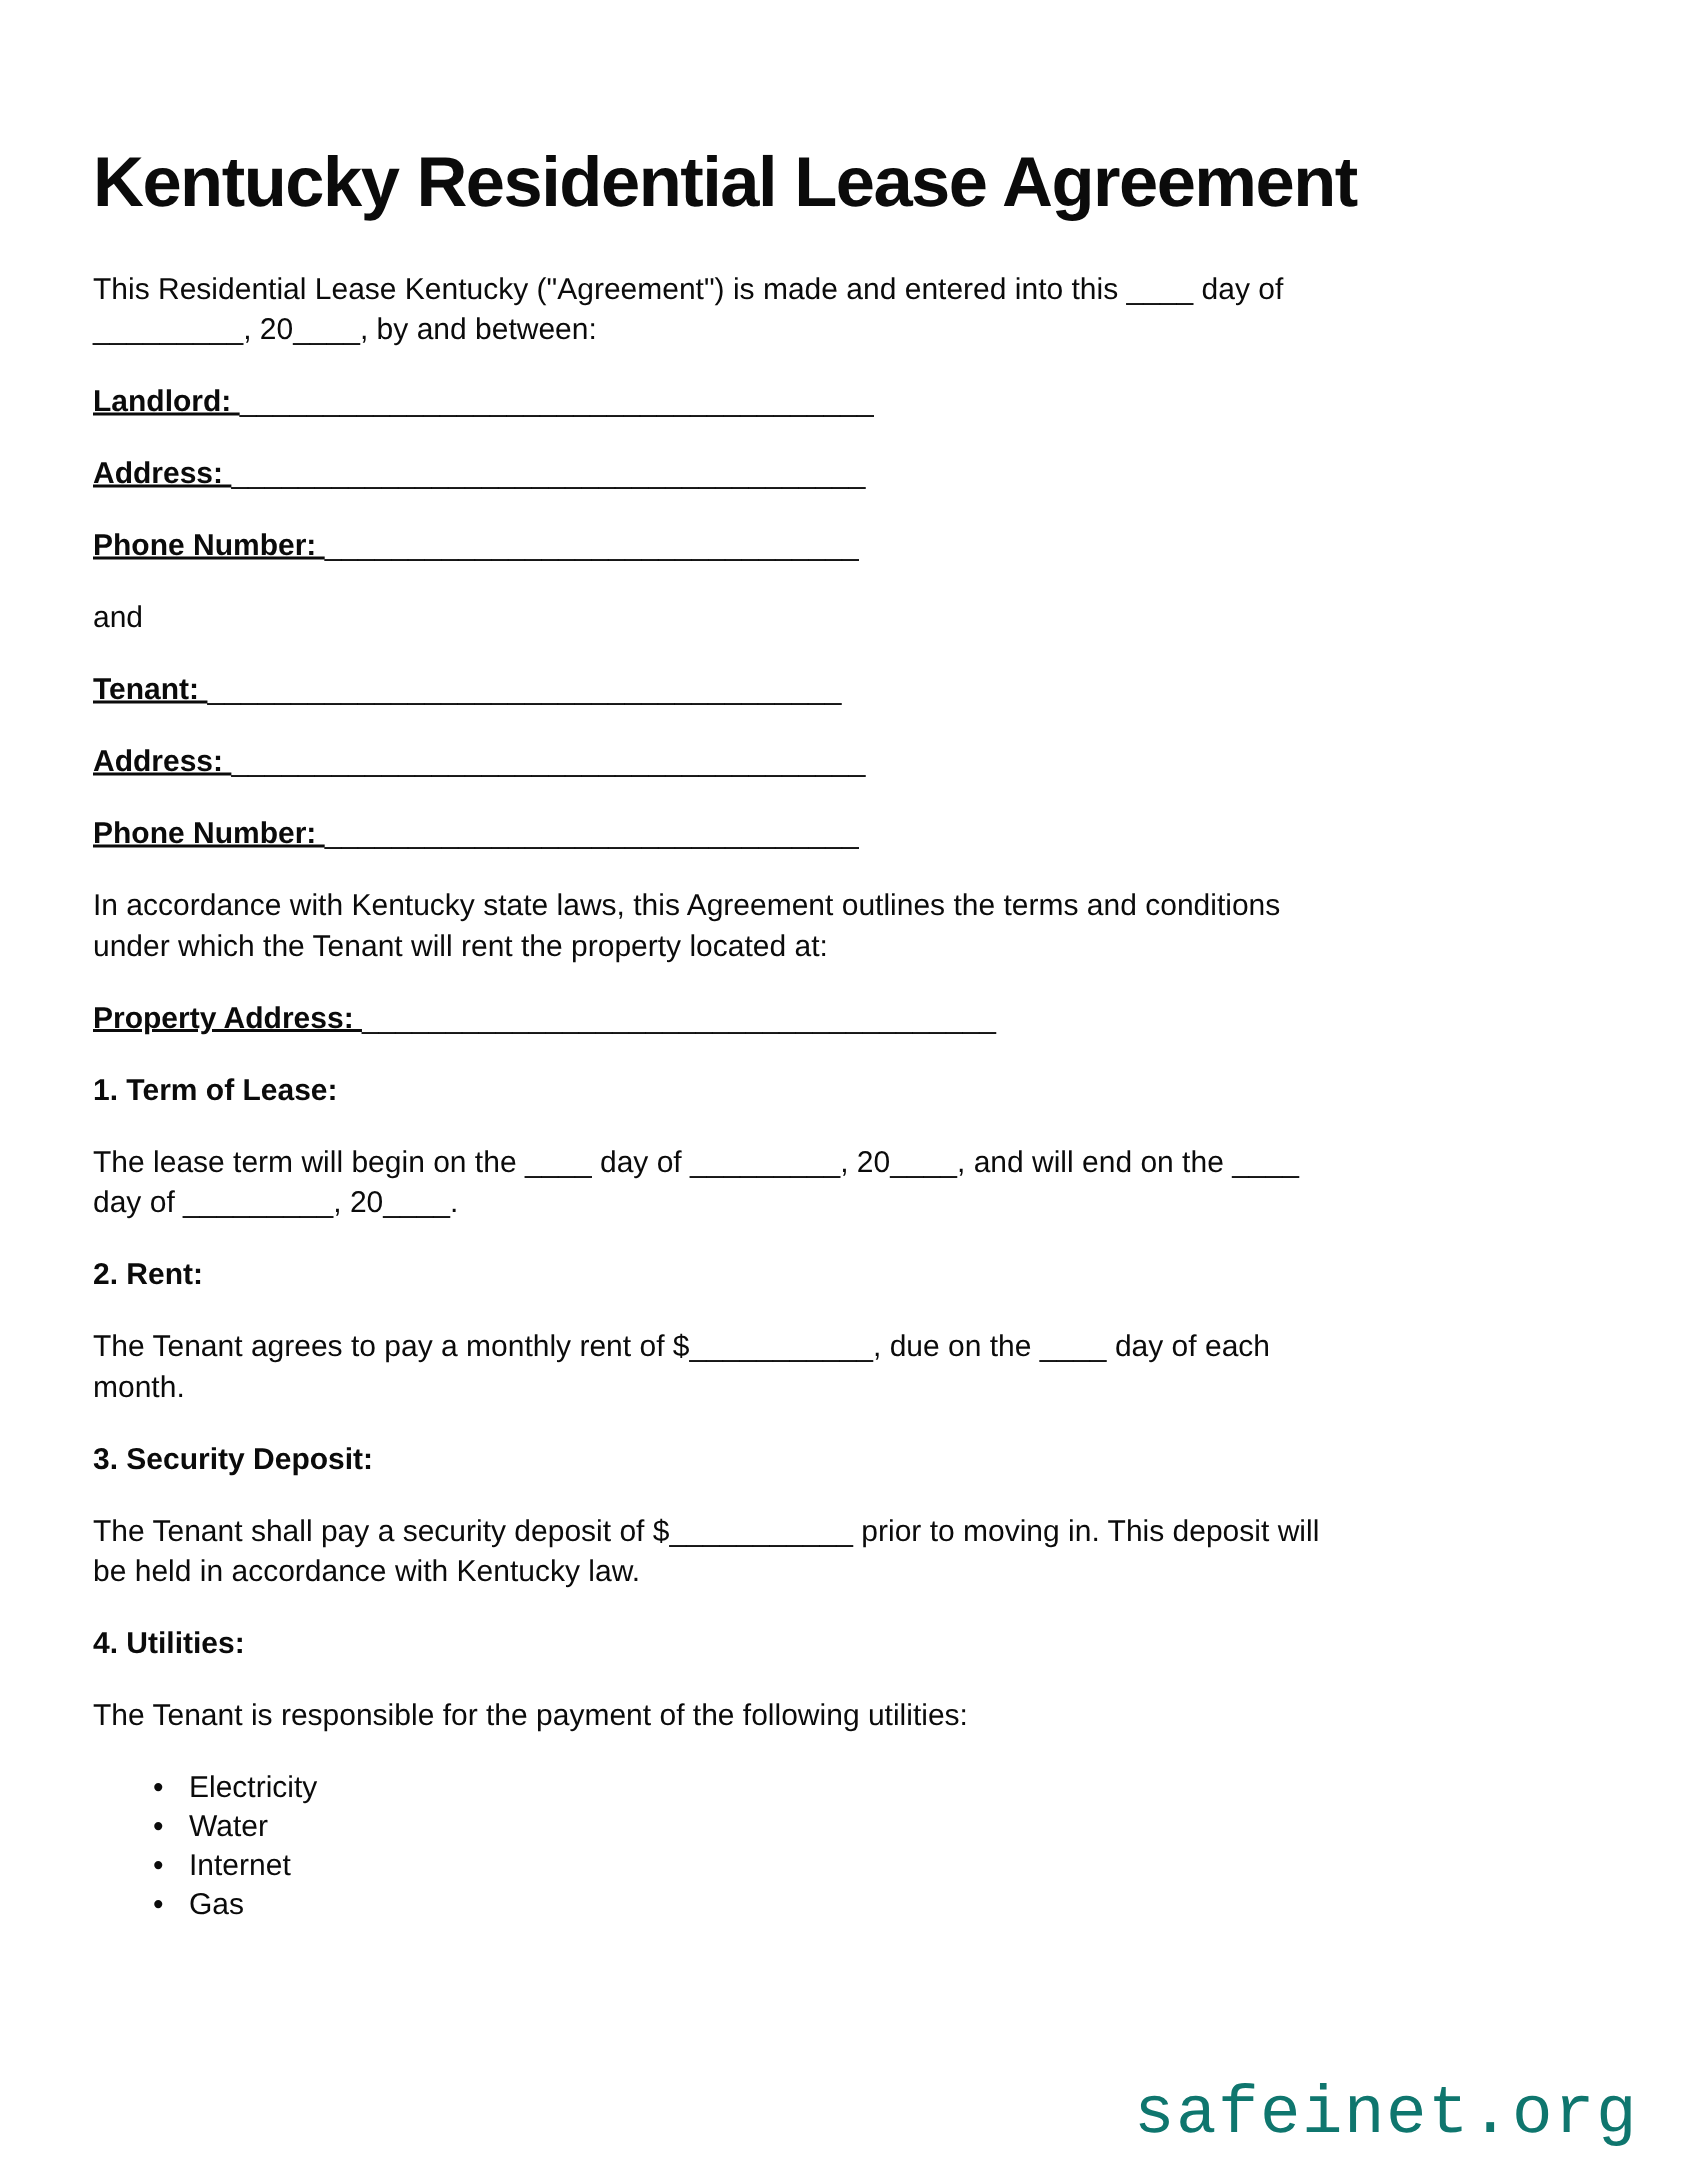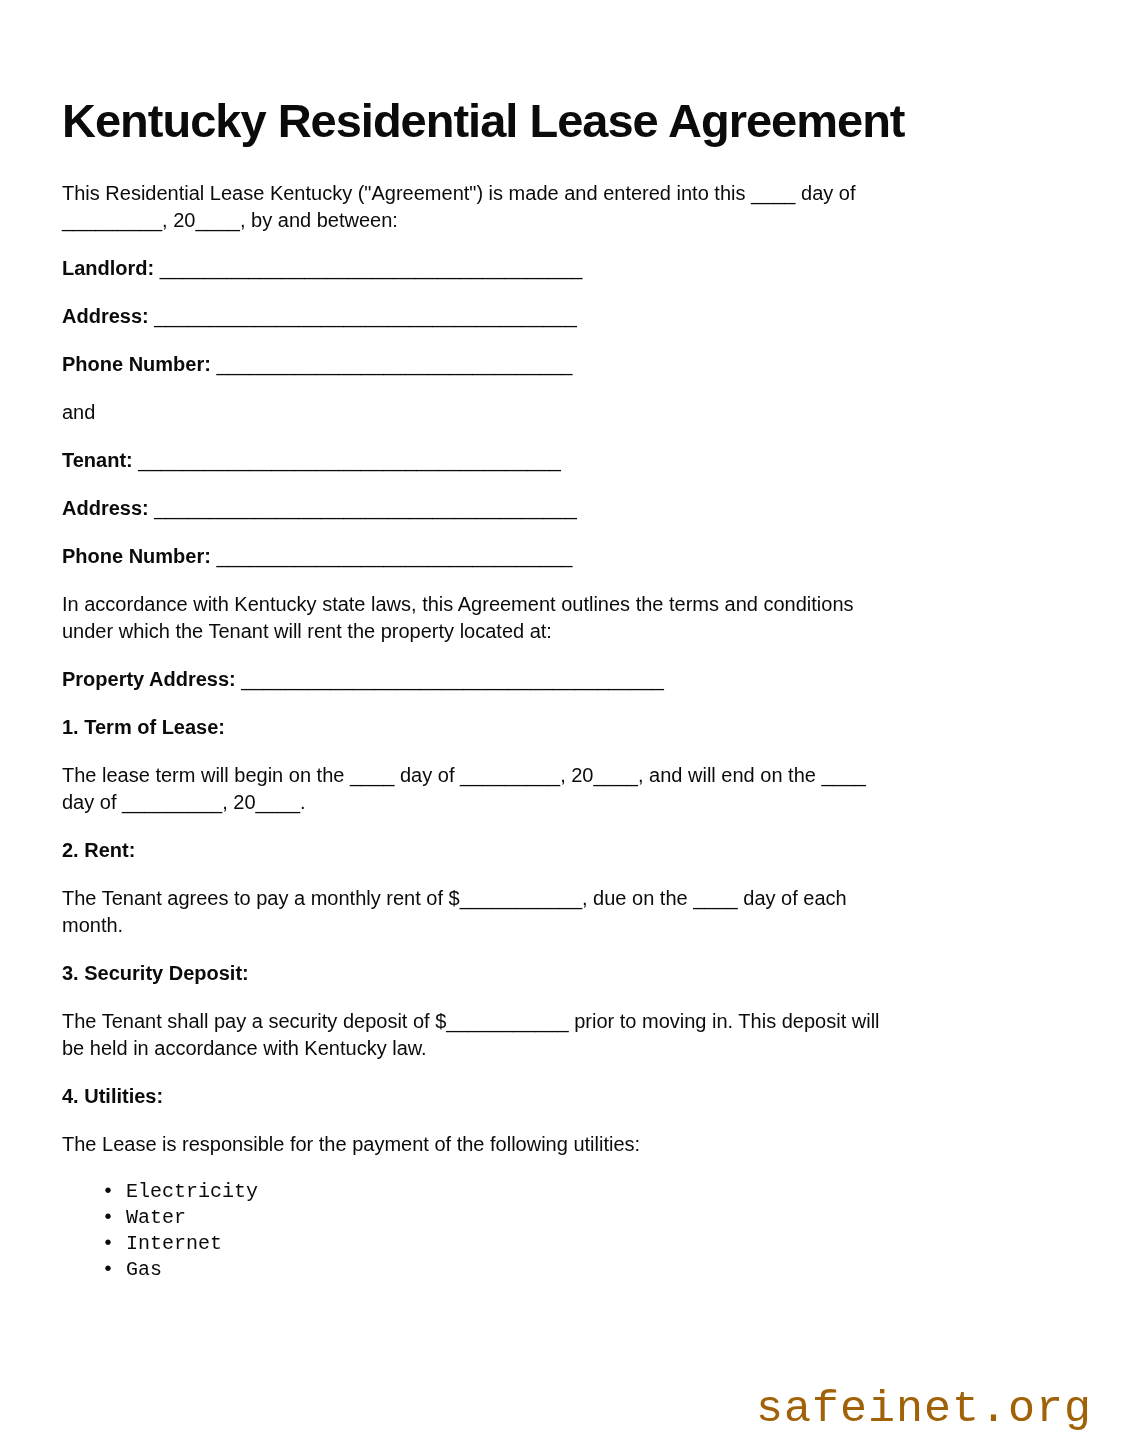--- a/index.html
+++ b/index.html
@@ -31,53 +31,52 @@
     line-height: 27px;
     margin: 0 0 21px 0;
     white-space: pre-line;
   }
   .field-row {
     font-size: 20px;
     line-height: 27px;
     margin: 0 0 21px 0;
     white-space: nowrap;
   }
-  .field-label { font-weight: 700; }
+  .field-label { font-weight: 700; text-decoration: underline; }
   .blank { letter-spacing: 0; text-align: right; }
   .heading {
     font-size: 20px;
     line-height: 27px;
     font-weight: 700;
     margin: 0 0 21px 0;
   }
   ul.bullets {
     margin: 0 0 21px 0;
     padding-left: 64px;
     list-style: none;
-    font-family: Liberation Mono, monospace;
   }
   ul.bullets li {
     font-size: 20px;
     line-height: 26px;
     position: relative;
   }
   ul.bullets li::before {
     content: "\2022";
     position: absolute;
     left: -24px;
     font-size: 20px;
   }
   .watermark {
     position: absolute;
     right: 32px;
     bottom: 20px;
     font-family: "Liberation Mono", monospace;
     font-size: 45px;
     letter-spacing: 1px;
-    color: #a16207;
+    color: #0f766e;
     font-weight: 400;
   }
 </style>
 </head>
 <body>
 
 <div class="page">
 
   <h1 class="doc-title">Kentucky Residential Lease Agreement</h1>
 
@@ -130,21 +129,21 @@
   </section>
 
   <section>
     <h2 class="heading">3. Security Deposit:</h2>
     <p class="para">The Tenant shall pay a security deposit of $___________ prior to moving in. This deposit will
 be held in accordance with Kentucky law.</p>
   </section>
 
   <section>
     <h2 class="heading">4. Utilities:</h2>
-    <p class="para">The Lease is responsible for the payment of the following utilities:</p>
+    <p class="para">The Tenant is responsible for the payment of the following utilities:</p>
     <ul class="bullets">
       <li>Electricity</li>
       <li>Water</li>
       <li>Internet</li>
       <li>Gas</li>
     </ul>
   </section>
 
 
   <div class="watermark">safeinet.org</div>

